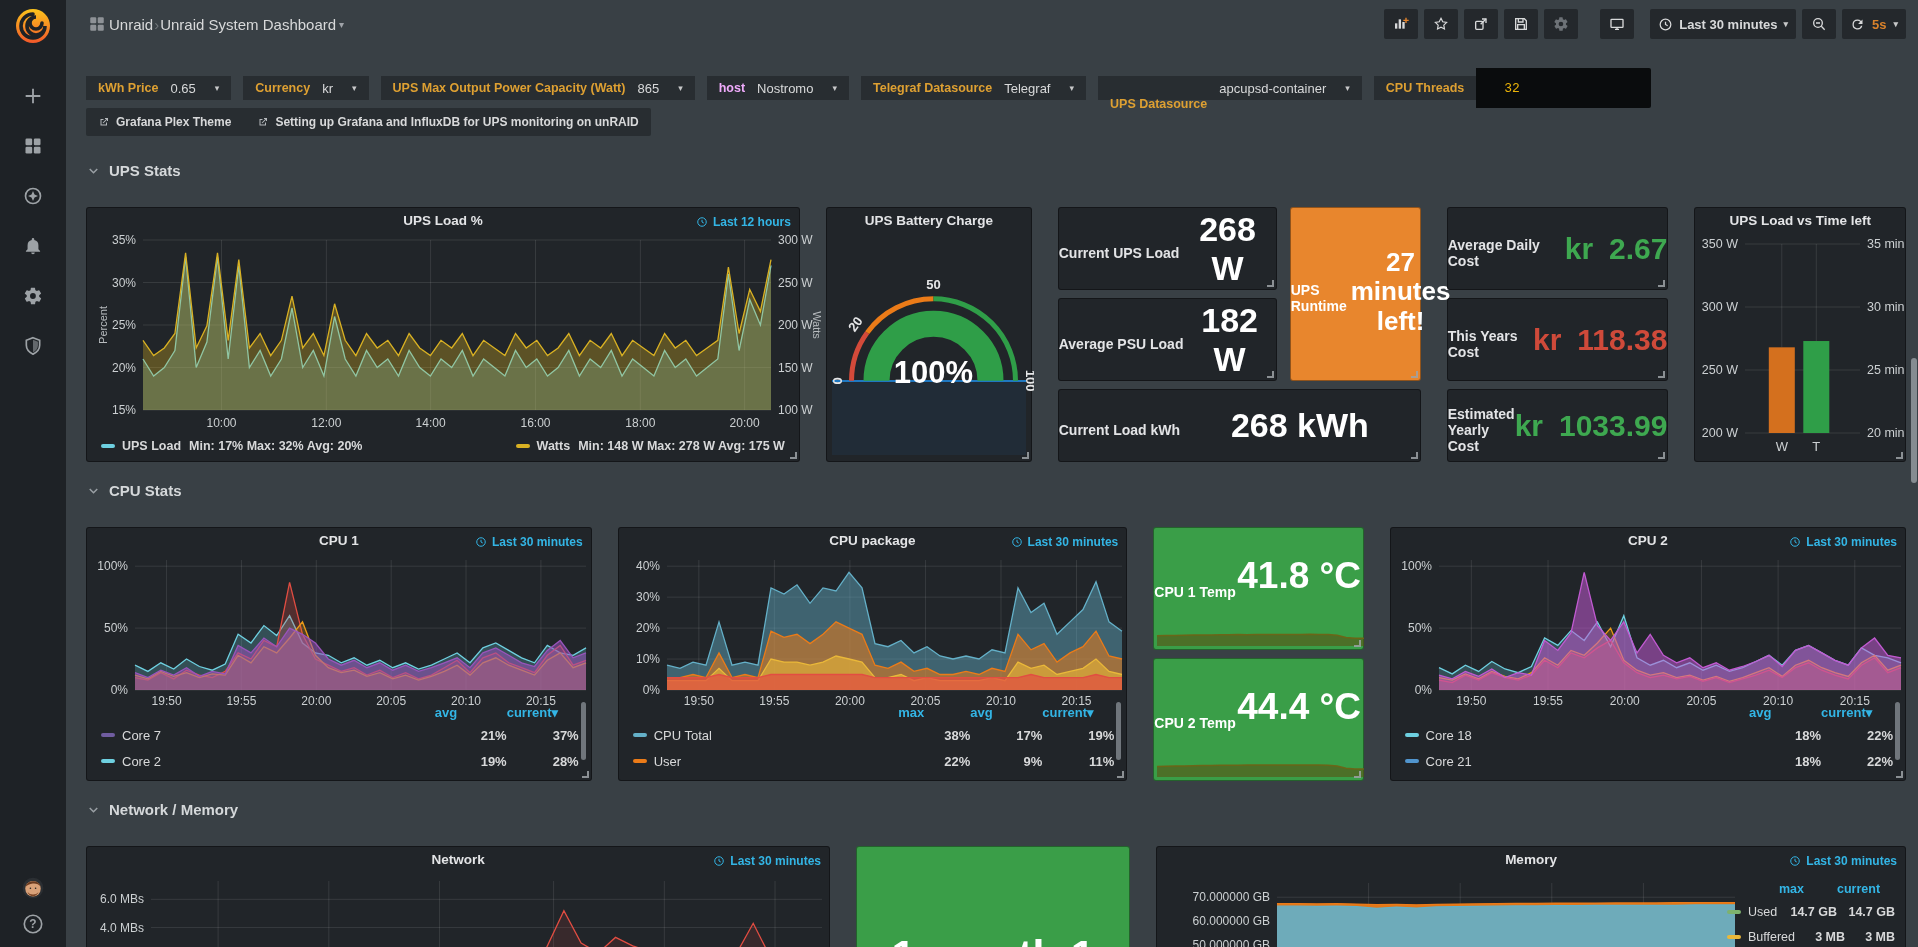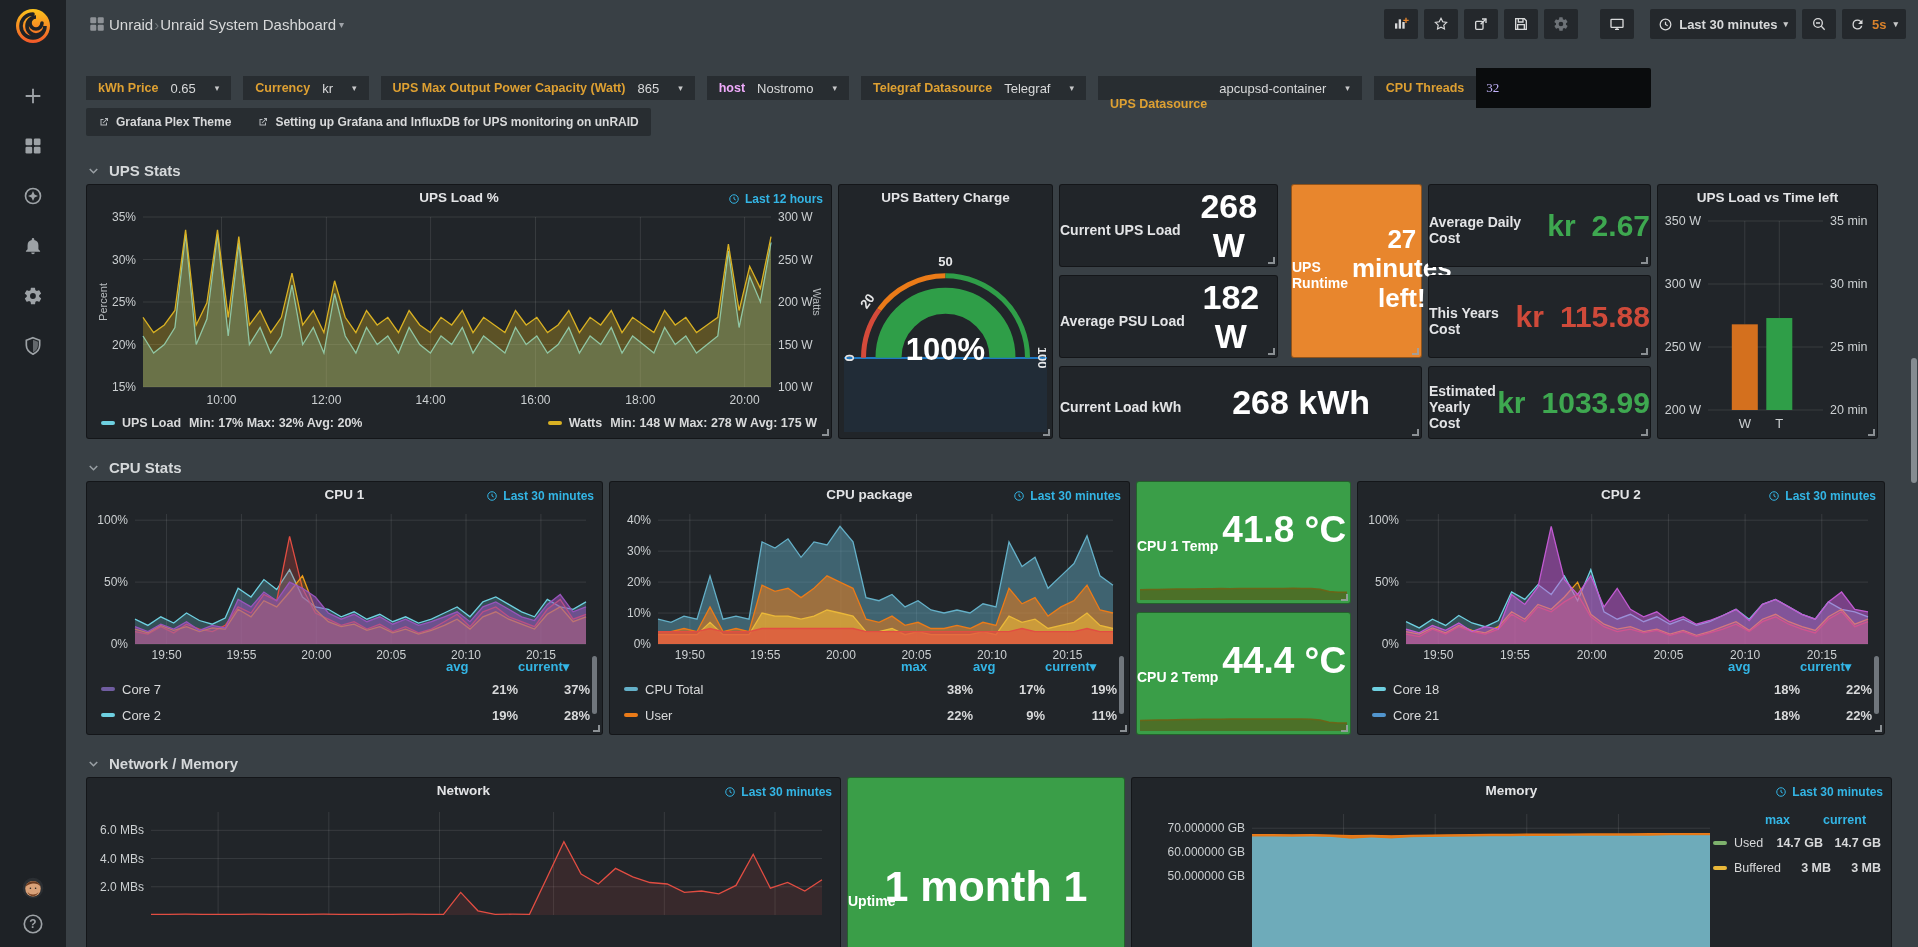--- a/index.html
+++ b/index.html
@@ -34,33 +34,33 @@
   .tp-caret{font-size:9px;color:#c7c8c9}
   .refresh-group{gap:7px;font-weight:bold}
 
   
   .submenu{display:flex;gap:12px;margin-top:28px}
   .var-box{height:24px;background:#282d31;display:flex;align-items:center;padding:0 12px;border-radius:0;cursor:pointer}
   .var-label{font-weight:bold;font-size:12.5px;margin-right:12px;white-space:nowrap;color:#dea032}
   .var-value{font-size:13px;color:#d8d9da;display:flex;align-items:center;gap:19px;white-space:nowrap}
   .caret{font-size:9px;color:#c7c8c9}
   .var-box.inputbox{padding-right:0}
-  .var-input{width:175px;height:40px;background:#0a0c0d;border:none;outline:none;color:#c4b5fd;
-    font-size:13px;padding:0 10px;border-radius:0 2px 2px 0;font-family:Liberation Serif, serif}
+  .var-input{width:175px;height:40px;background:#0a0c0d;border:none;outline:none;color:#eab308;
+    font-size:13px;padding:0 28px;border-radius:0 2px 2px 0;font-family:Liberation Mono, monospace}
   .links-row{margin-top:8px;display:flex}
   .links-box{height:28px;background:#282d31;display:flex;align-items:center;gap:26px;padding:0 12px;border-radius:2px}
   .dash-link{display:flex;align-items:center;gap:6px;font-size:12px;font-weight:bold;color:#d8d9da;cursor:pointer}
   .dash-link .ic12{color:#b4b8bb}
 
   
   .section-head{display:flex;align-items:center;gap:8px;height:20px;font-size:15px;font-weight:bold;
     color:#d5d8da;cursor:pointer}
   .sh-ups{margin-top:24px}.sh-cpu{margin-top:18px}.sh-netmem{margin-top:18px}
   .chev{color:#9aa0a5}
-  .row{display:flex;gap:6px;margin-top:4px}
+  .row{display:flex;gap:26px;margin-top:27px}
 
   .panel{position:relative;background:#212529;border:1px solid rgba(0,0,0,.38);border-radius:3px}
   .p-title{position:absolute;top:5px;left:0;right:0;text-align:center;font-size:13.5px;font-weight:bold;
     color:#e3e4e6;z-index:3;cursor:pointer;white-space:nowrap}
   .time-label{position:absolute;top:7px;right:8px;display:flex;gap:5px;align-items:center;
     font-size:12px;font-weight:bold;z-index:3;cursor:pointer;color:#33b5e5}
   .plot{position:absolute;z-index:1}
   .resize{position:absolute;right:2px;bottom:2px;width:7px;height:7px;border-right:2px solid #9ea3a7;
     border-bottom:2px solid #9ea3a7;opacity:.85;cursor:nwse-resize;z-index:4}
 
@@ -519,21 +519,21 @@
           <div class="stat-value v30 cost-value" style="color: rgb(62, 168, 80);">
             <span>kr</span>
             <span>2.67</span>
           </div>
           <div class="resize"></div>
         </div>
         <div class="panel stat">
           <div class="st-title">This Years Cost</div>
           <div class="stat-value v30 cost-value" style="color: rgb(207, 74, 58);">
             <span>kr</span>
-            <span>115.88</span>
+            <span>118.38</span>
           </div>
           <div class="resize"></div>
         </div>
         <div class="panel stat">
           <div class="st-title">Estimated Yearly Cost</div>
           <div class="stat-value v30 cost-value" style="color: rgb(62, 168, 80);">
             <span>kr</span>
             <span>1033.99</span>
           </div>
           <div class="resize"></div>

